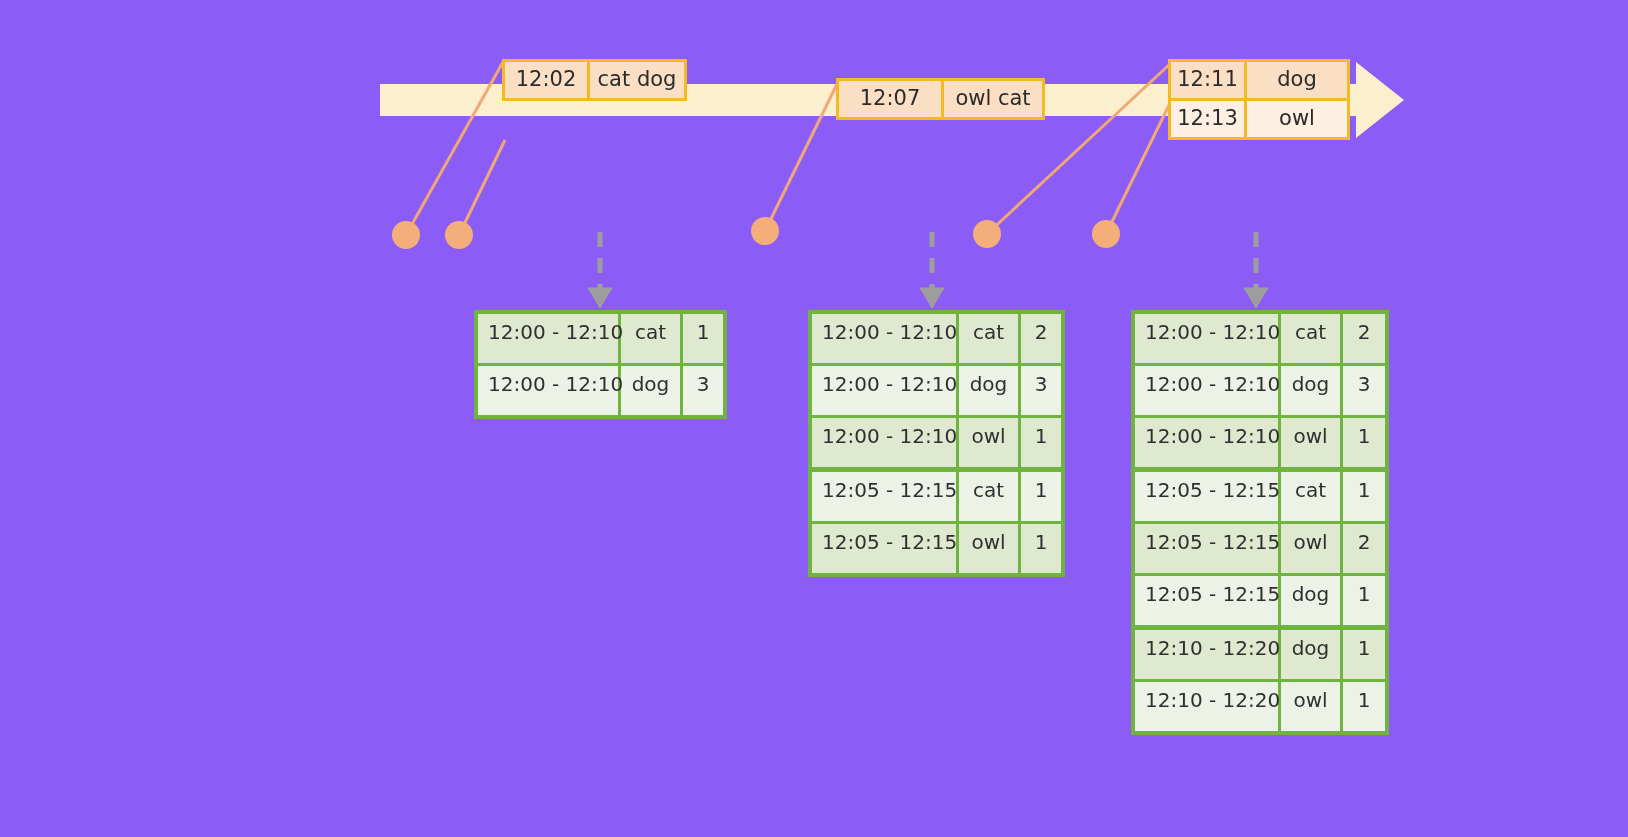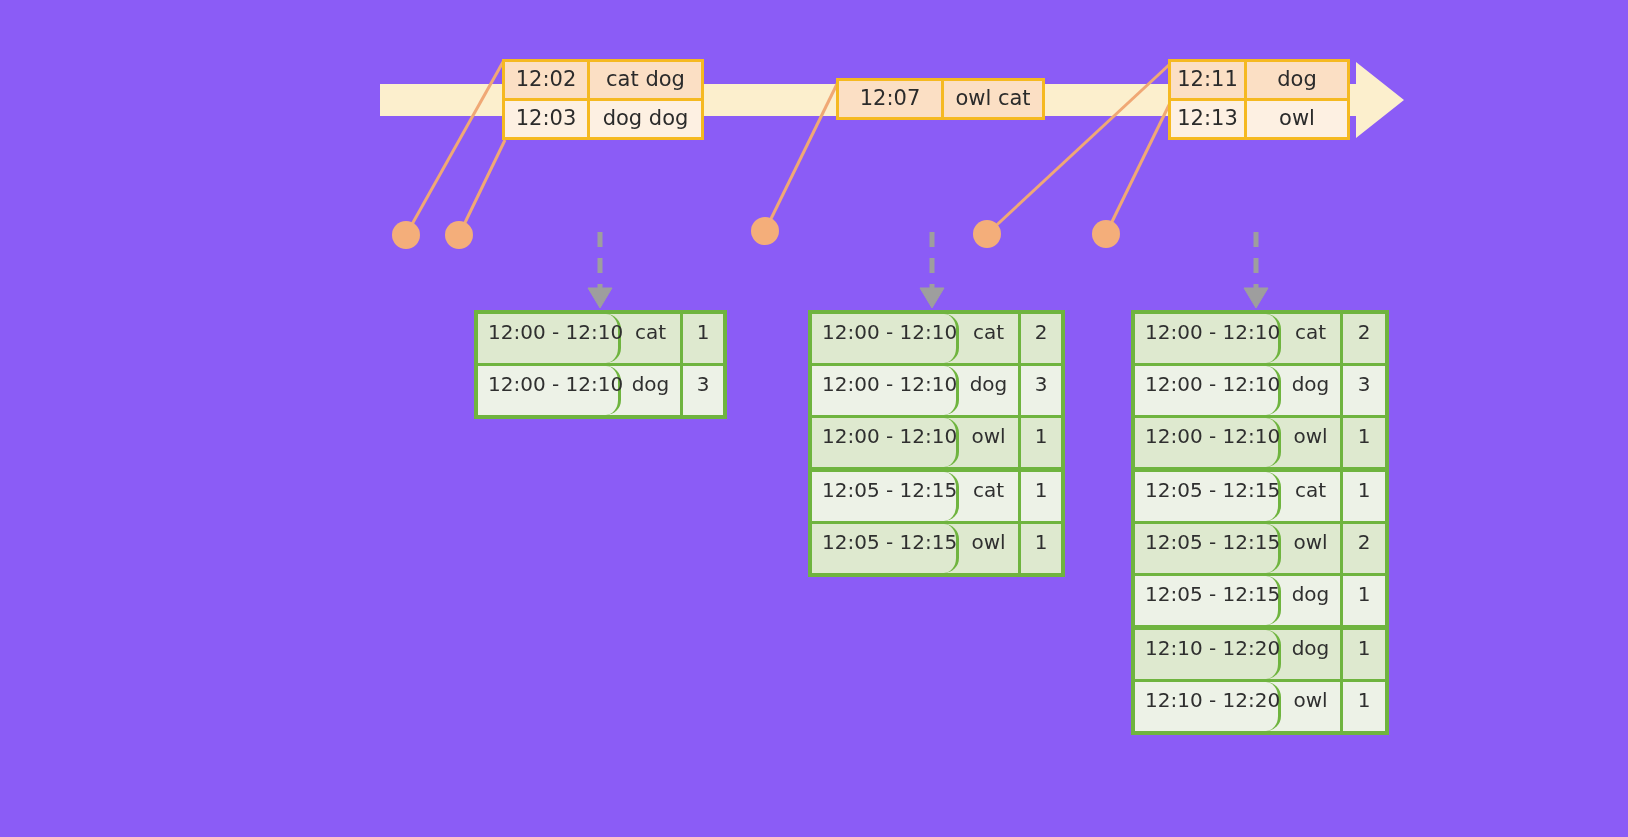--- a/index.html
+++ b/index.html
@@ -60,21 +60,21 @@
     font-size: 21px;
     color: #2b2b2b;
     padding: 6px 2px 8px 2px;
     box-sizing: border-box;
     line-height: 1.05;
   }
 
   
   #event-group-1 { left: 502px; top: 59px; }
   #event-group-1 .ev-time    { width: 85px; }
-  #event-group-1 .ev-payload { width: 111px; }
+  #event-group-1 .ev-payload { width: 94px; }
 
   #event-group-2 { left: 836px; top: 78px; }
   #event-group-2 .ev-time    { width: 105px; }
   #event-group-2 .ev-payload { width: 98px; }
 
   #event-group-3 { left: 1168px; top: 59px; }
   #event-group-3 .ev-time    { width: 76px; }
   #event-group-3 .ev-payload { width: 100px; }
 
   
@@ -93,21 +93,20 @@
   .res-row.shade-b { background: #EDF2E7; }
   .res-win {
     text-align: center;
     font-size: 20px;
     color: #2f2f2f;
     padding: 8px 10px 10px 10px;
     box-sizing: border-box;
     border-right: 3px solid #6FB43F;
     line-height: 1.05;
     white-space: nowrap;
-    border-radius: 15px;
   }
   .res-key {
     text-align: center;
     font-size: 20px;
     color: #2f2f2f;
     padding: 8px 4px 20px 4px;
     box-sizing: border-box;
     border-right: 3px solid #6FB43F;
     line-height: 1.05;
   }
@@ -178,24 +177,20 @@
         <polygon points="1244,288 1268,288 1256,308"></polygon>
       </g>
     </g>
   </svg>
 
   <div class="event-group" id="event-group-1">
     <div class="event-row shade-a">
       <div class="ev-time">12:02</div>
       <div class="ev-payload">cat dog</div>
     </div>
-    <div class="event-row shade-b">
-      <div class="ev-time">12:03</div>
-      <div class="ev-payload">dog dog</div>
-    </div>
   </div>
 
   <div class="event-group" id="event-group-2">
     <div class="event-row shade-a">
       <div class="ev-time">12:07</div>
       <div class="ev-payload">owl cat</div>
     </div>
   </div>
 
   <div class="event-group" id="event-group-3">

